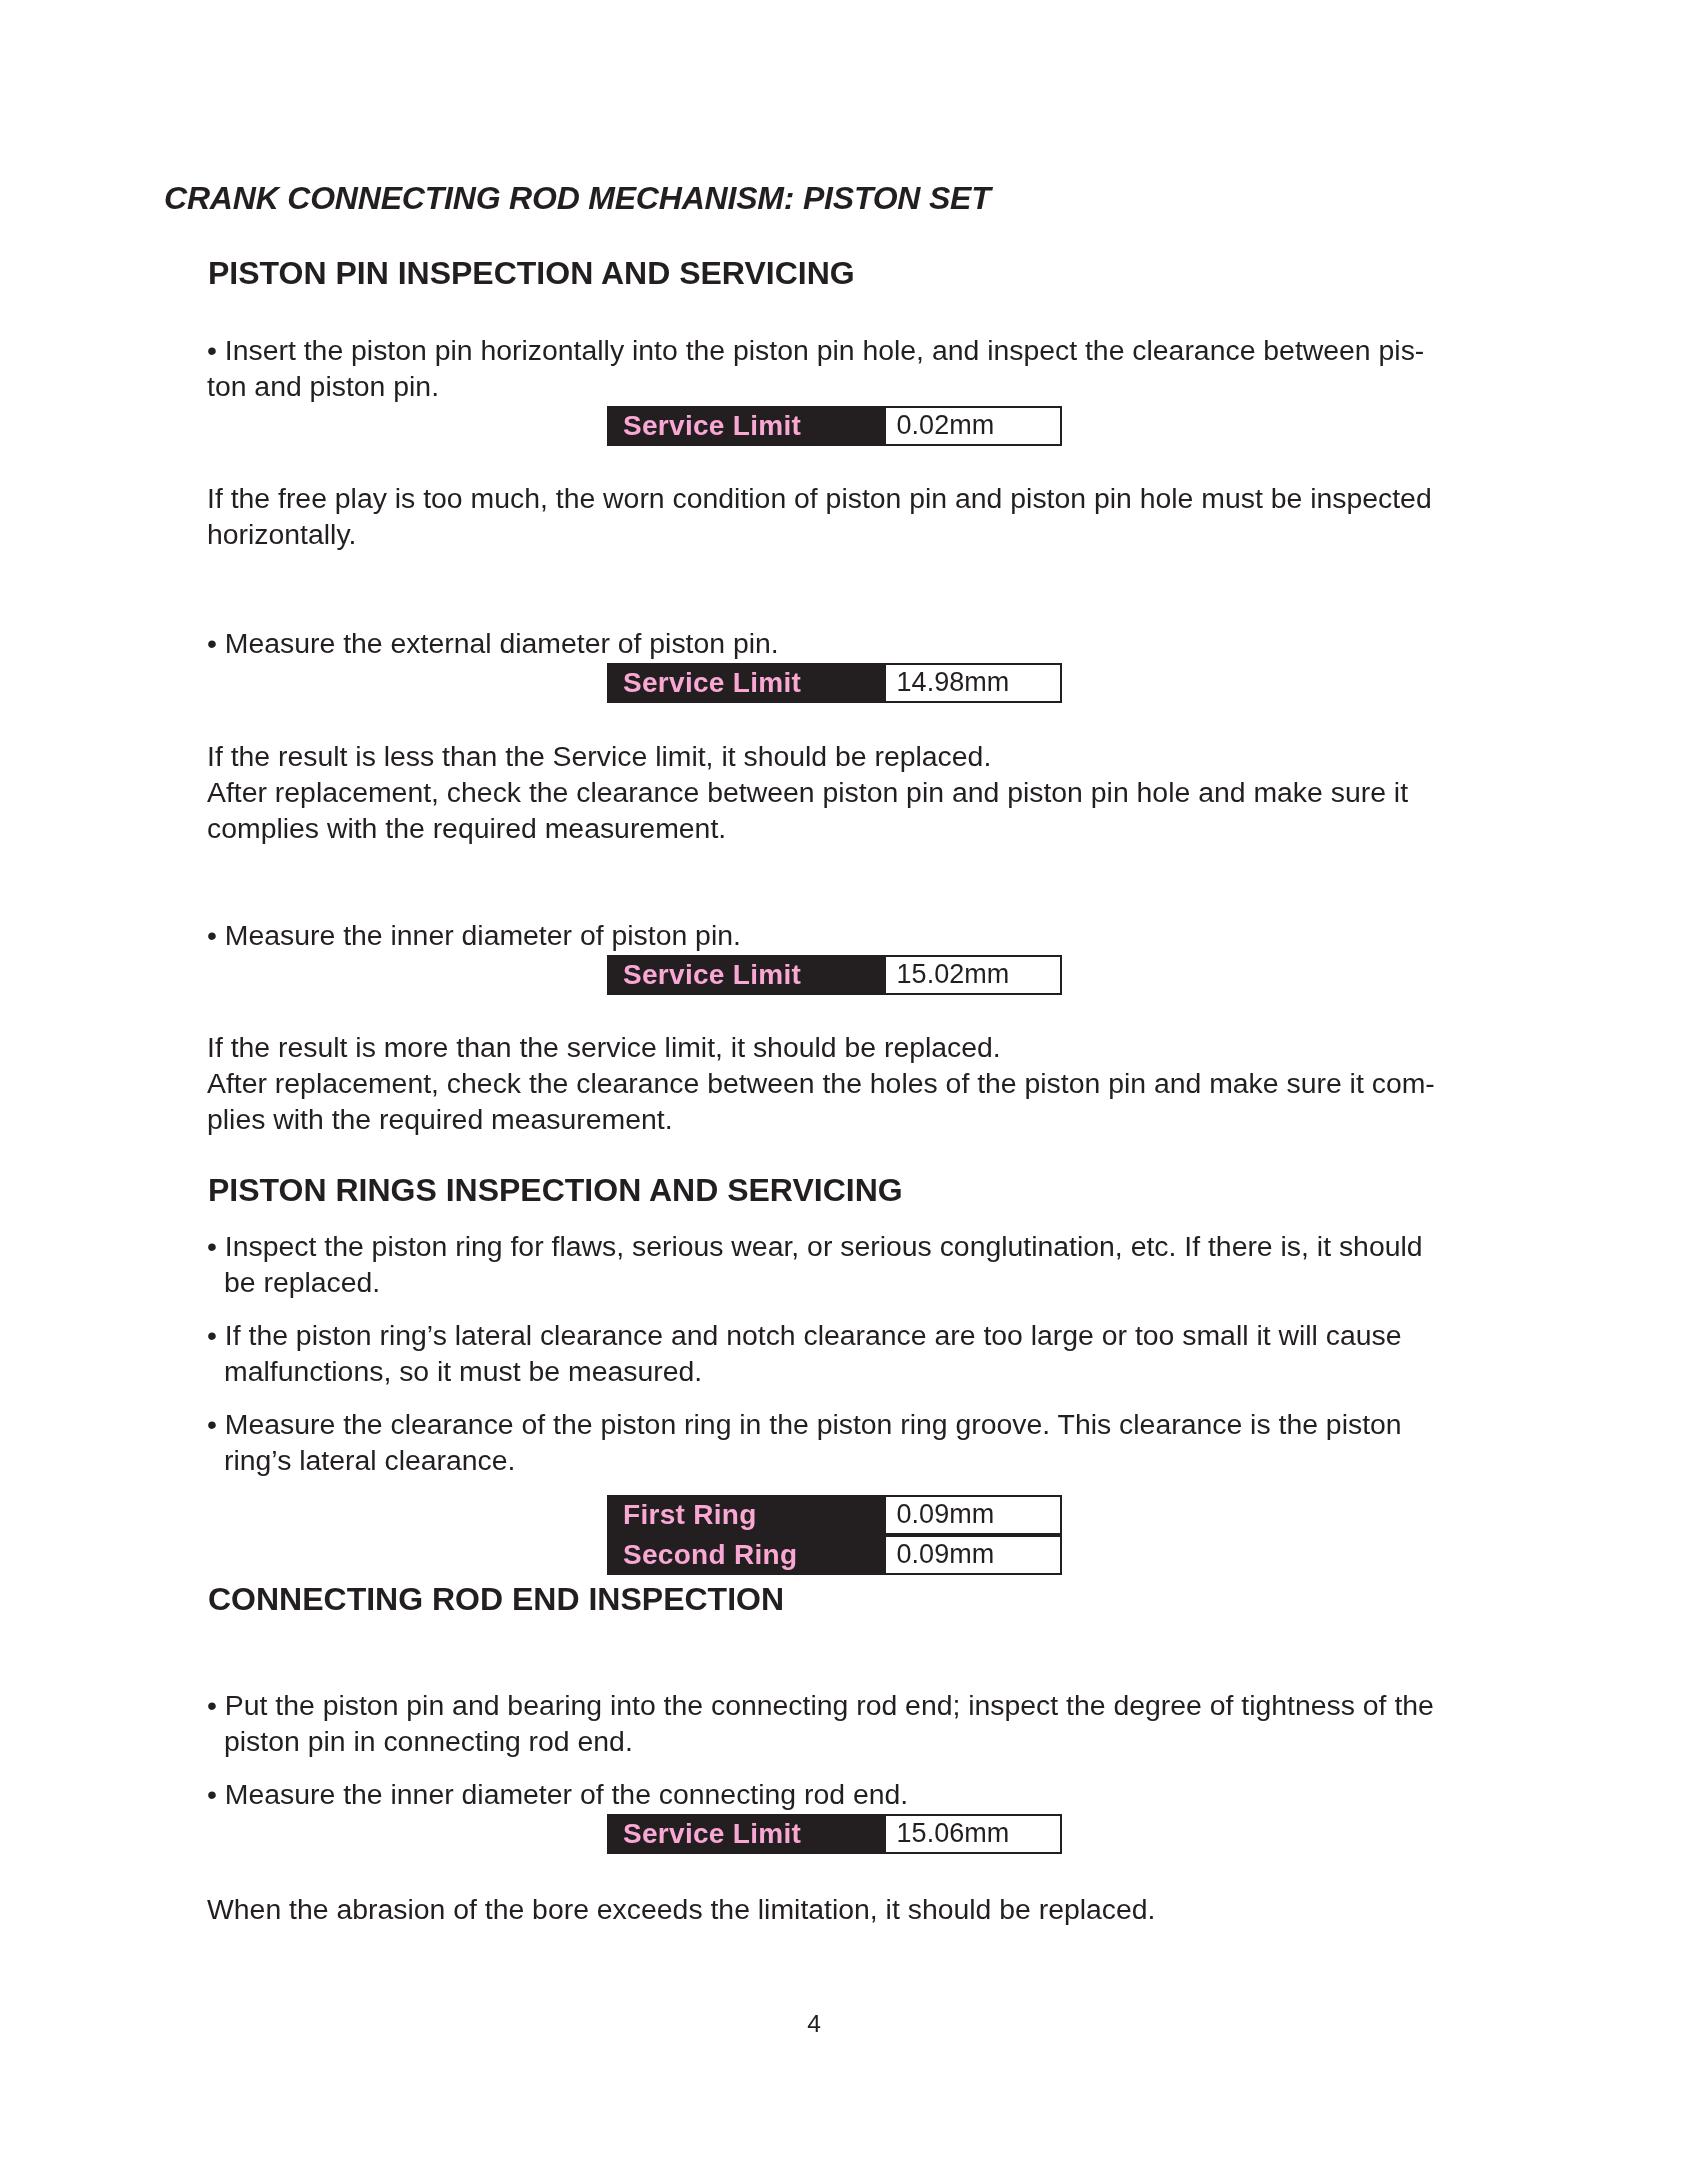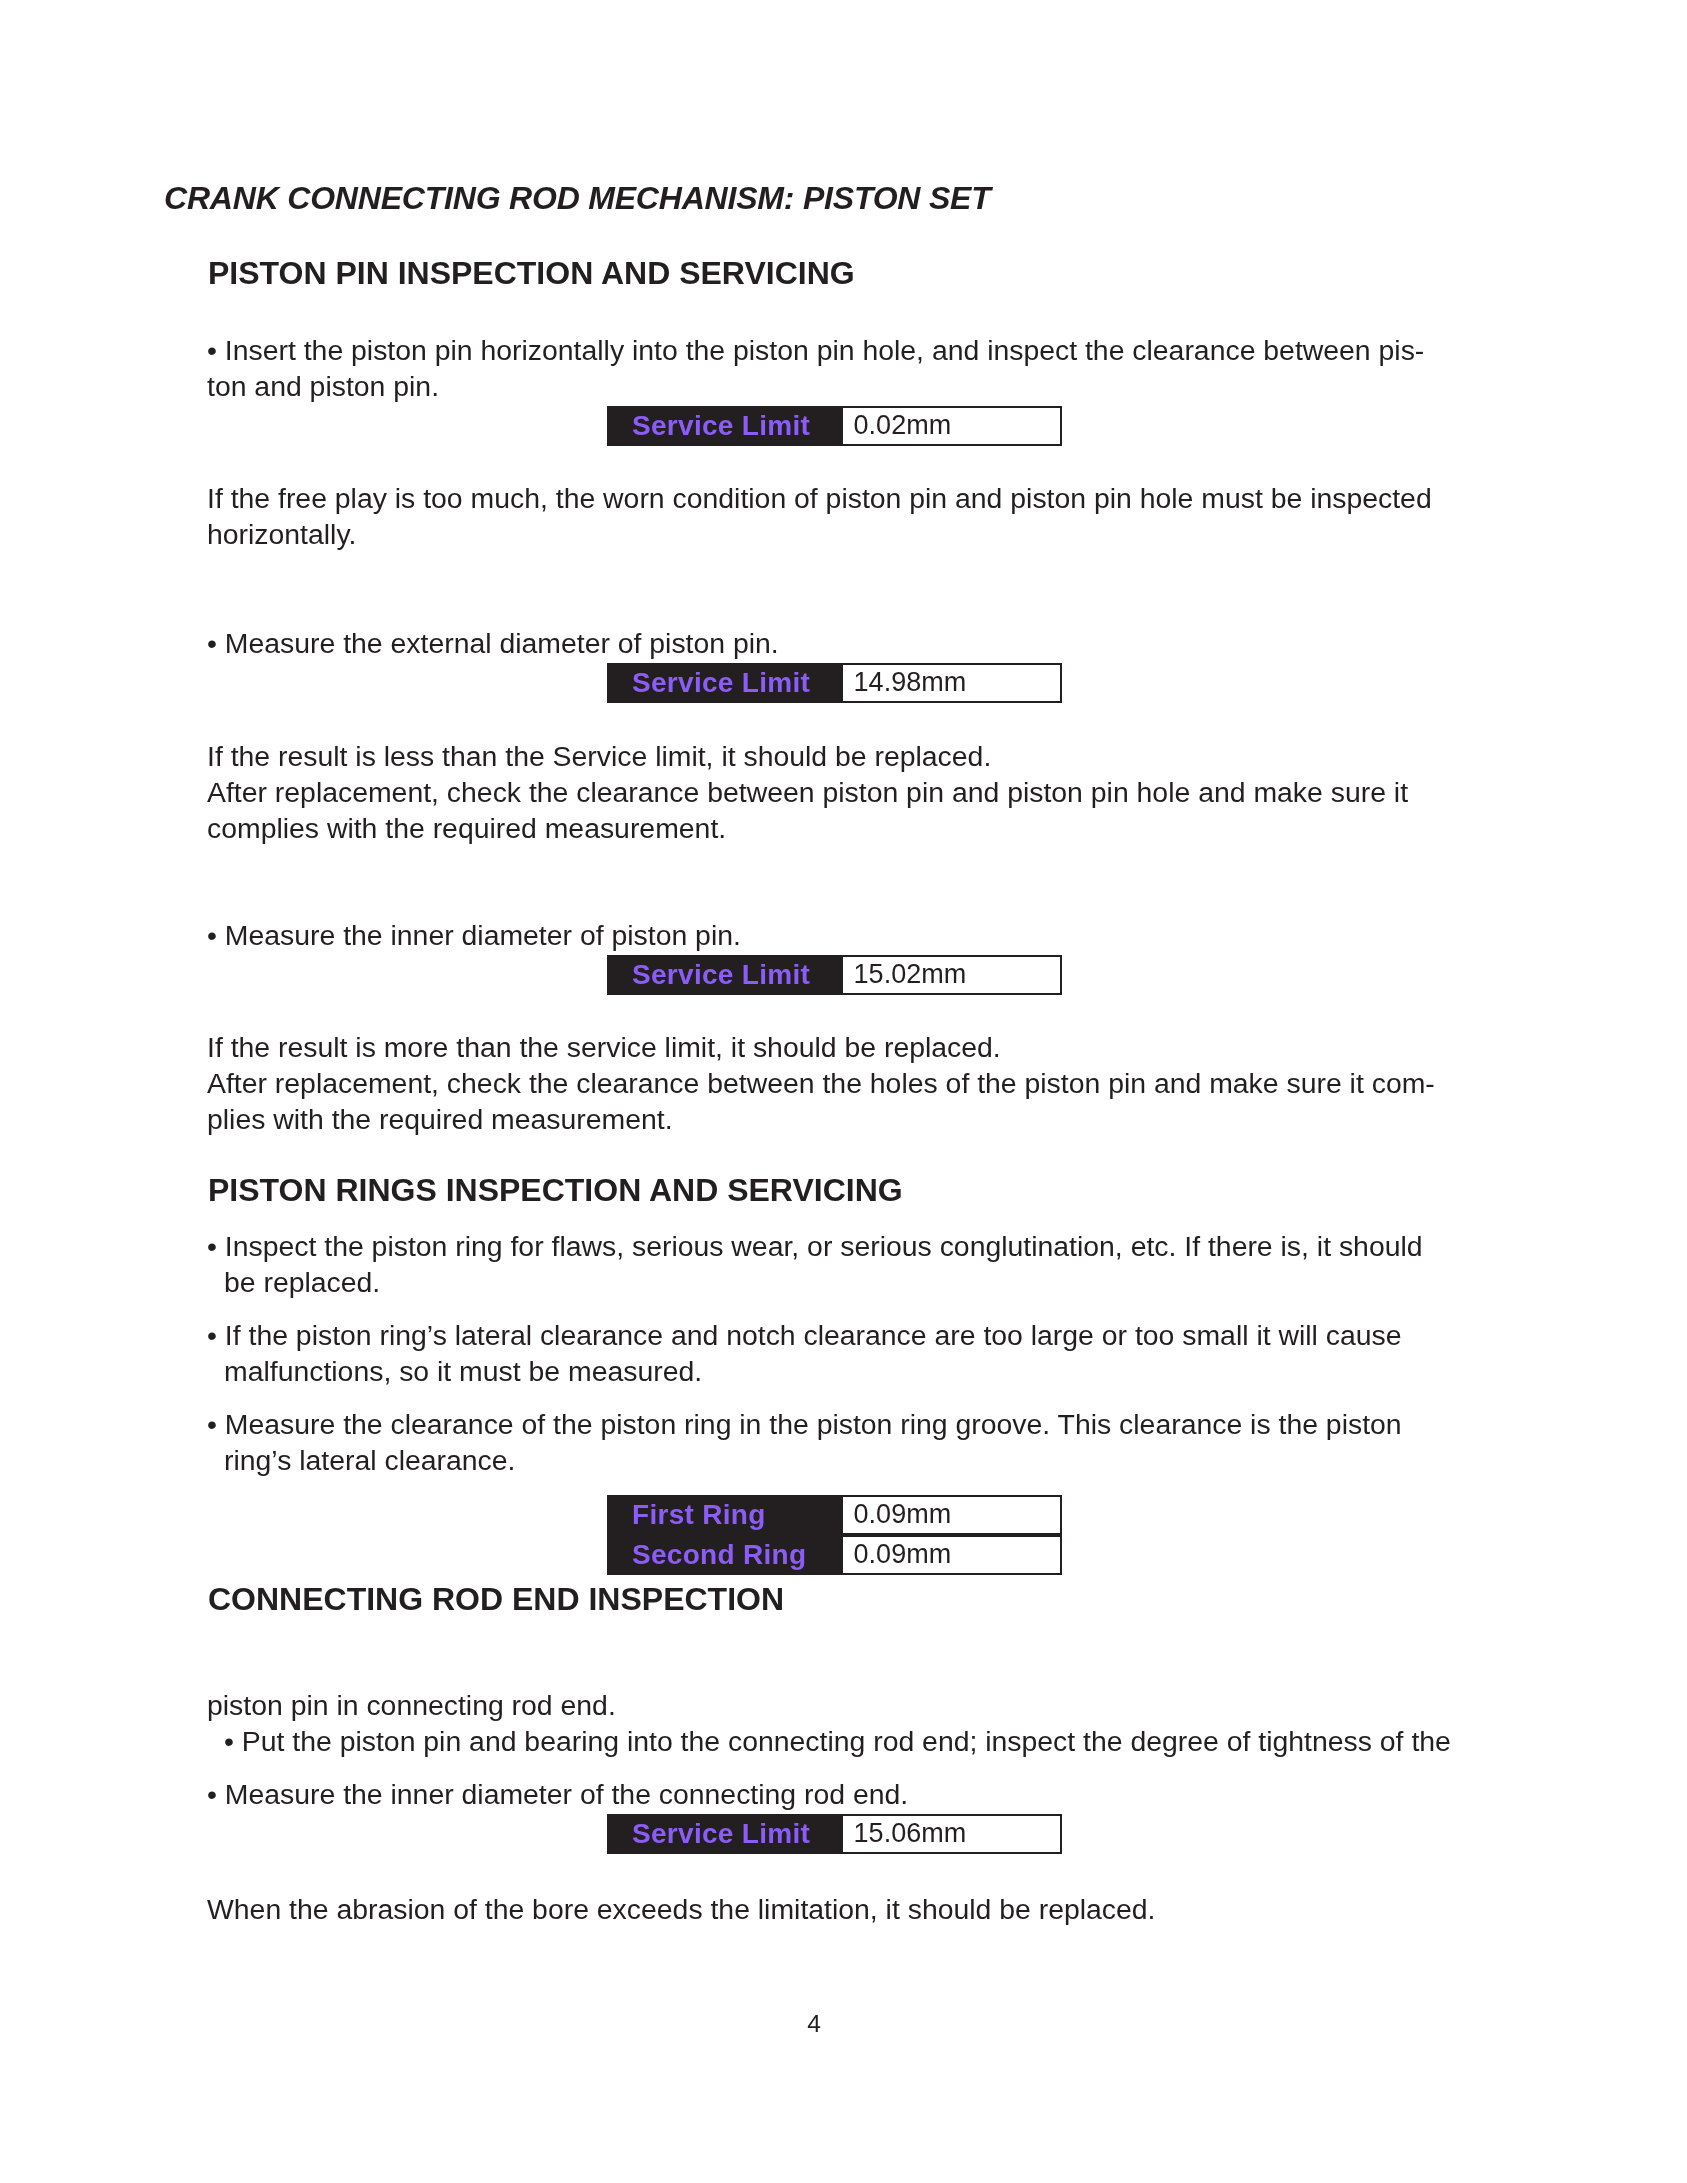--- a/index.html
+++ b/index.html
@@ -47,27 +47,27 @@
   .spec {
     left: 607px;
     width: 455px;
     border-collapse: collapse;
   }
   .spec-row {
     display: flex;
     height: 40px;
   }
   .spec-label {
-    width: 236px;
+    width: 279px;
     background: #231f20;
-    color: #8b5cf6;
+    color: #f9a8d4;
     font-weight: bold;
     font-size: 28px;
     line-height: 40px;
-    padding-left: 25px;
+    padding-left: 16px;
     box-sizing: border-box;
     white-space: nowrap;
     letter-spacing: 0.3px;
   }
   .spec-value {
     flex: 1;
     background: #ffffff;
     border: 2px solid #231f20;
     border-left: none;
     font-size: 27px;
@@ -169,22 +169,22 @@
   </div>
   <div class="spec-row">
     <div class="spec-label">Second Ring</div>
     <div class="spec-value">0.09mm</div>
   </div>
 </div>
 
 <div class="abs h2" style="top:1581px;">CONNECTING ROD END INSPECTION</div>
 
 <div class="abs para bul-hang" style="top:1687px;">
+  <span class="line">• Put the piston pin and bearing into the connecting rod end; inspect the degree of tightness of the</span>
   <span class="line">piston pin in connecting rod end.</span>
-  <span class="line">• Put the piston pin and bearing into the connecting rod end; inspect the degree of tightness of the</span>
 </div>
 
 <div class="abs para" style="top:1776px;">
   <span class="line">• Measure the inner diameter of the connecting rod end.</span>
 </div>
 
 <div class="abs spec" style="top:1814px;">
   <div class="spec-row">
     <div class="spec-label">Service Limit</div>
     <div class="spec-value">15.06mm</div>

